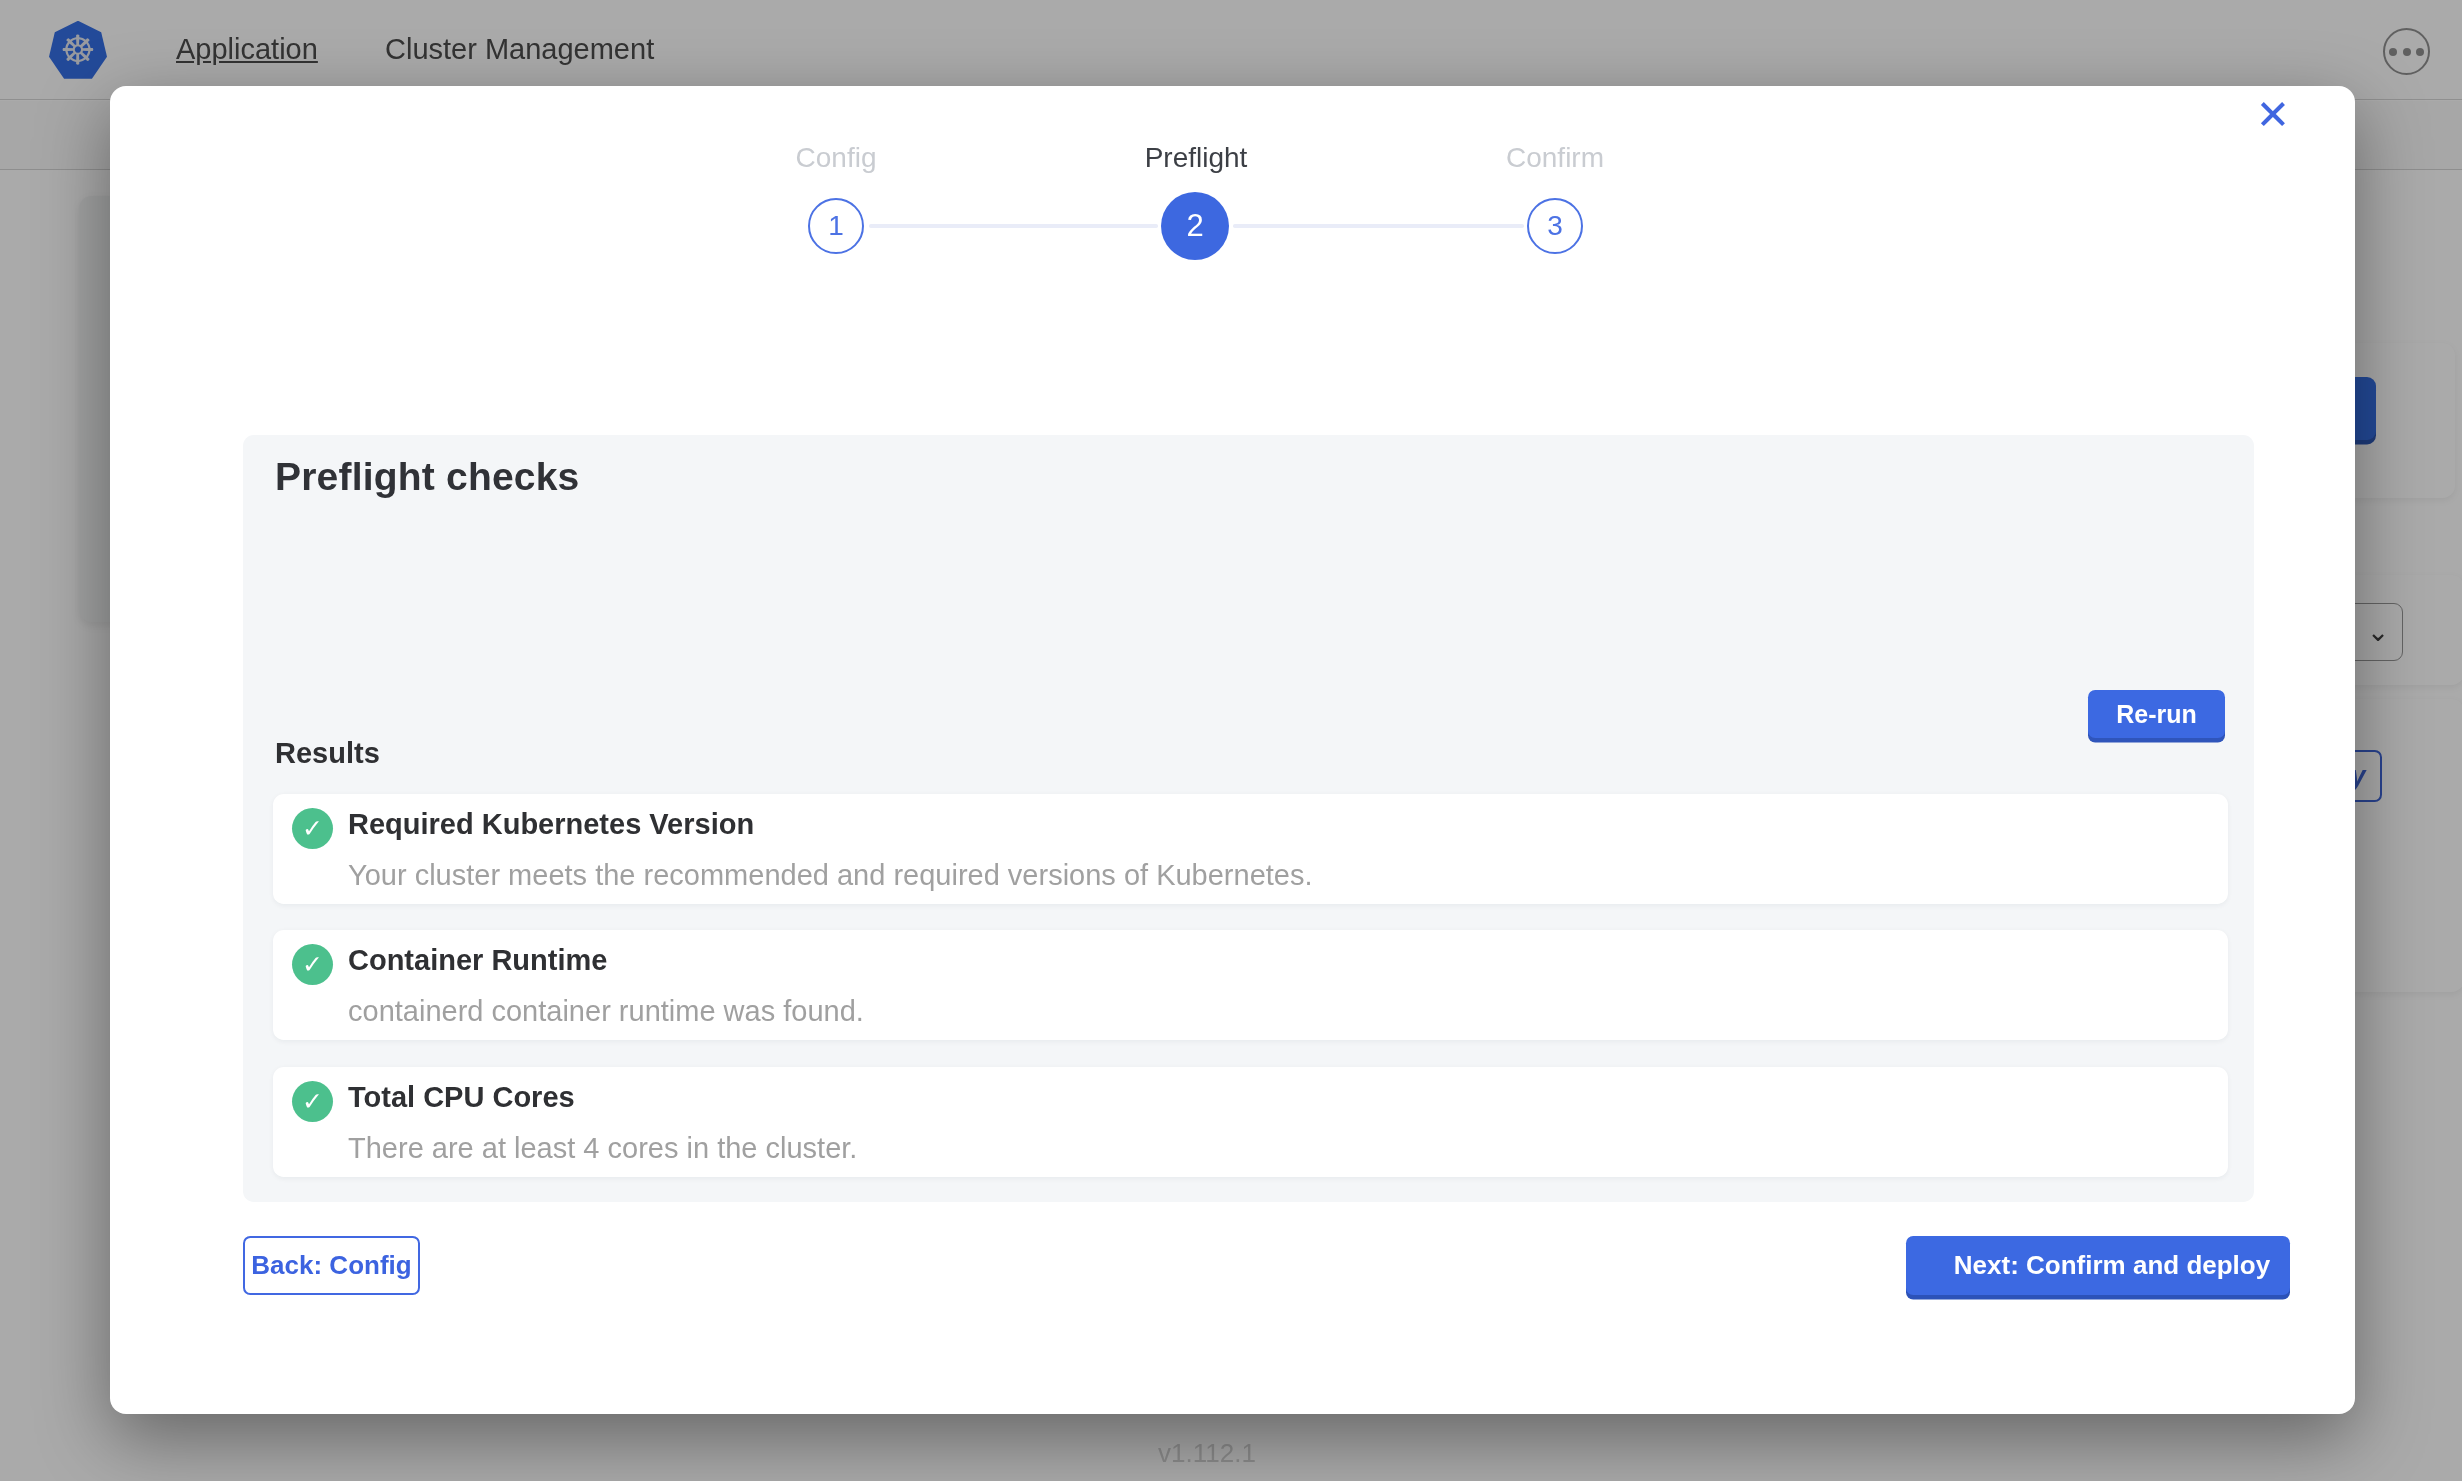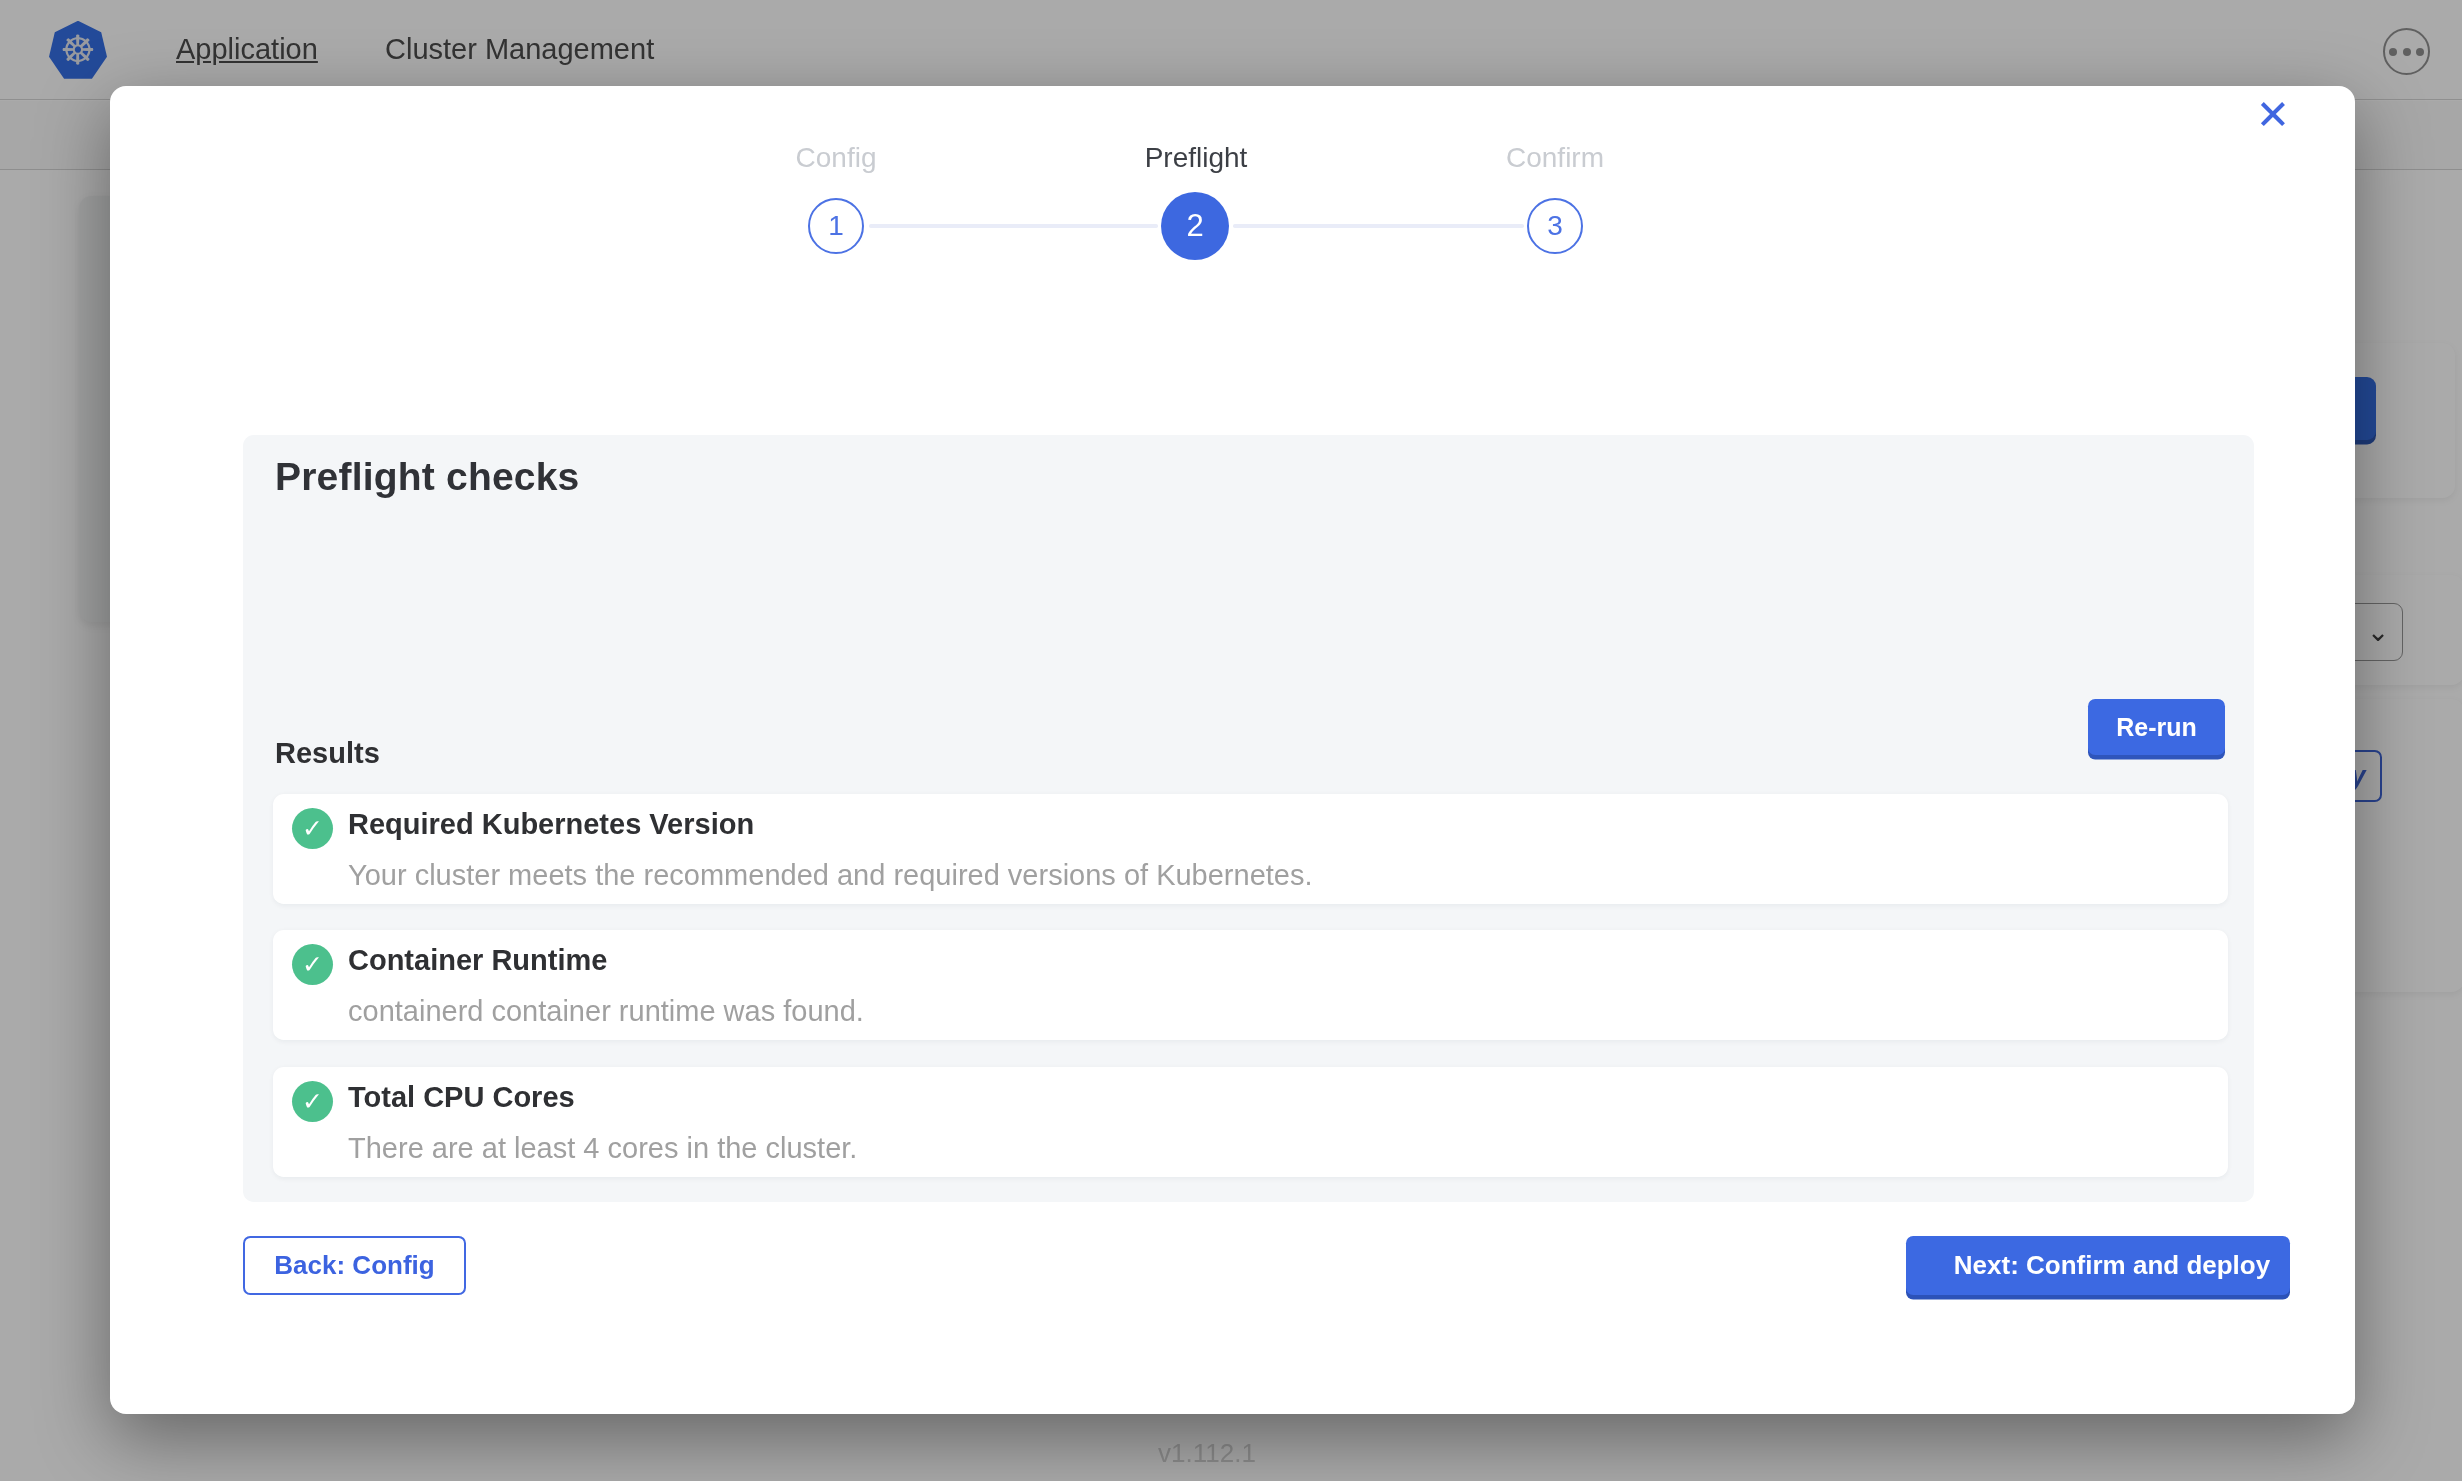--- a/index.html
+++ b/index.html
@@ -50,30 +50,30 @@
   .lbl-active{color:#3c3f45;font-weight:500;}
   .circle-idle{width:56px;height:56px;box-sizing:border-box;border:2.7px solid #4c72e4;border-radius:50%;
                background:#fff;color:#4c72e4;font-size:28px;}
   .circle-active{width:68px;height:68px;border-radius:50%;background:#3d68e0;color:#ffffff;font-size:31px;}
   .connector{top:138px;height:3.6px;background:#e9ecf8;border-radius:1.8px;}
 
   .panel{left:133px;top:349px;width:2011px;height:767px;background:#f4f6f8;border-radius:10.8px;}
   .p-title{left:32px;top:20px;font-size:39px;font-weight:bold;color:#303237;letter-spacing:0.2px;}
   .p-desc{left:32px;top:88px;width:1898px;font-size:30px;line-height:56px;color:#a0a0a0;}
   .results-label{left:32px;top:302px;font-size:29px;font-weight:bold;color:#2f3033;}
-  .rerun-btn{right:29px;top:264px;width:137px;height:56px;background:#3c69e2;border-radius:7.2px;
+  .rerun-btn{right:29px;top:255px;width:137px;height:48px;background:#3c69e2;border-radius:7.2px;
              color:#ffffff;font-size:25px;font-weight:bold;box-shadow:0 4.5px 0 #2f55bb;cursor:pointer;}
   .check-card{left:30px;width:1955px;height:110px;background:#ffffff;border-radius:10.8px;box-shadow:0 1.8px 5.4px rgba(20,40,60,.05);}
   .card1{top:359px;} .card2{top:495px;} .card3{top:632px;}
   .chk-icon{left:19px;top:13.5px;width:41px;height:41px;border-radius:50%;background:#4cc08d;color:#ffffff;
             font-size:25px;font-weight:bold;}
   .c-title{left:75px;top:14.4px;font-size:29px;font-weight:bold;color:#2f3033;}
   .c-msg{left:75px;top:65px;font-size:29px;color:#a0a0a0;}
 
-  .back-btn{left:133px;top:1150px;width:223px;height:59px;box-sizing:border-box;border:2.7px solid #4168e2;border-radius:7.2px;
+  .back-btn{left:133px;top:1150px;width:177px;height:59px;box-sizing:border-box;border:2.7px solid #4168e2;border-radius:7.2px;
             background:#ffffff;color:#3c63e0;font-size:26px;font-weight:bold;cursor:pointer;}
   .next-btn{left:1796px;top:1150px;width:356px;height:59px;background:#3c69e2;border-radius:7.2px;
             color:#ffffff;font-size:26px;font-weight:bold;box-shadow:0 4.5px 0 #2c52b8;cursor:pointer;padding-left:28px;}
 </style>
 </head>
 <body>
 
 <div class="abs" style="left:0;top:0;width:2462px;height:1481px;">
 
   <div class="abs nav">

